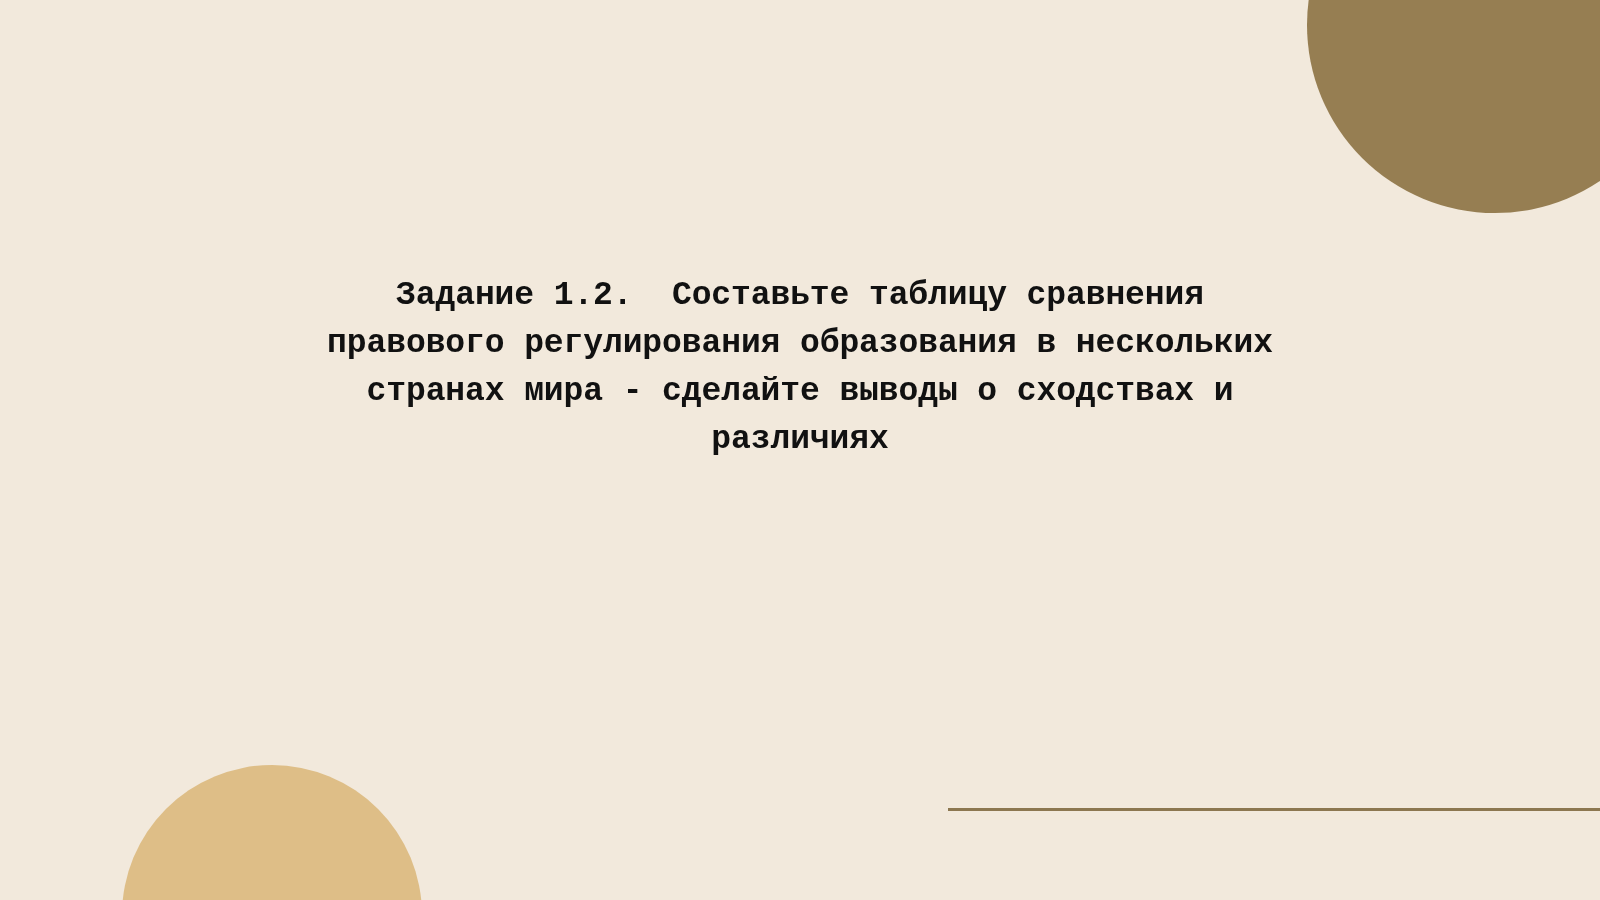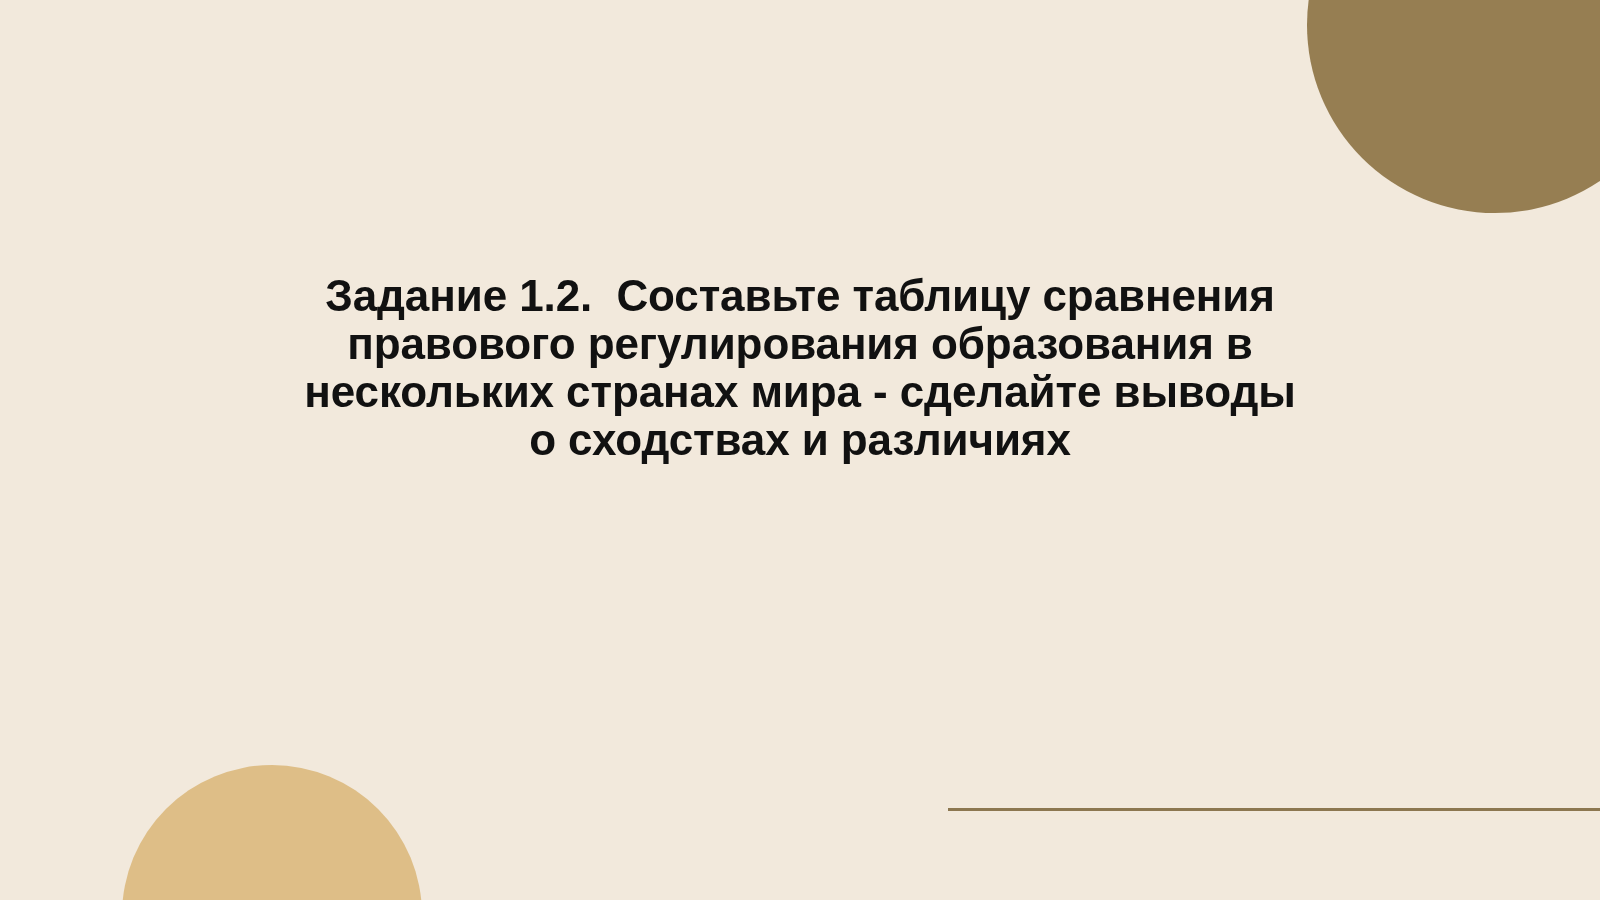--- a/index.html
+++ b/index.html
@@ -57,22 +57,22 @@
   #title-block {
     position: absolute;
     left: 300px;
     top: 272px;
     width: 1000px;
     text-align: center;
   }
 
   #slide-title {
     margin: 0;
-    font-family: Liberation Sans, sans-serif;
-    font-size: 44px;
+    font-family: Liberation Mono, monospace;
+    font-size: 33px;
     font-weight: 700;
     line-height: 48px;
     letter-spacing: -0.1px;
     color: #111111;
     white-space: pre-wrap;
   }
 </style>
 </head>
 <body>
 

